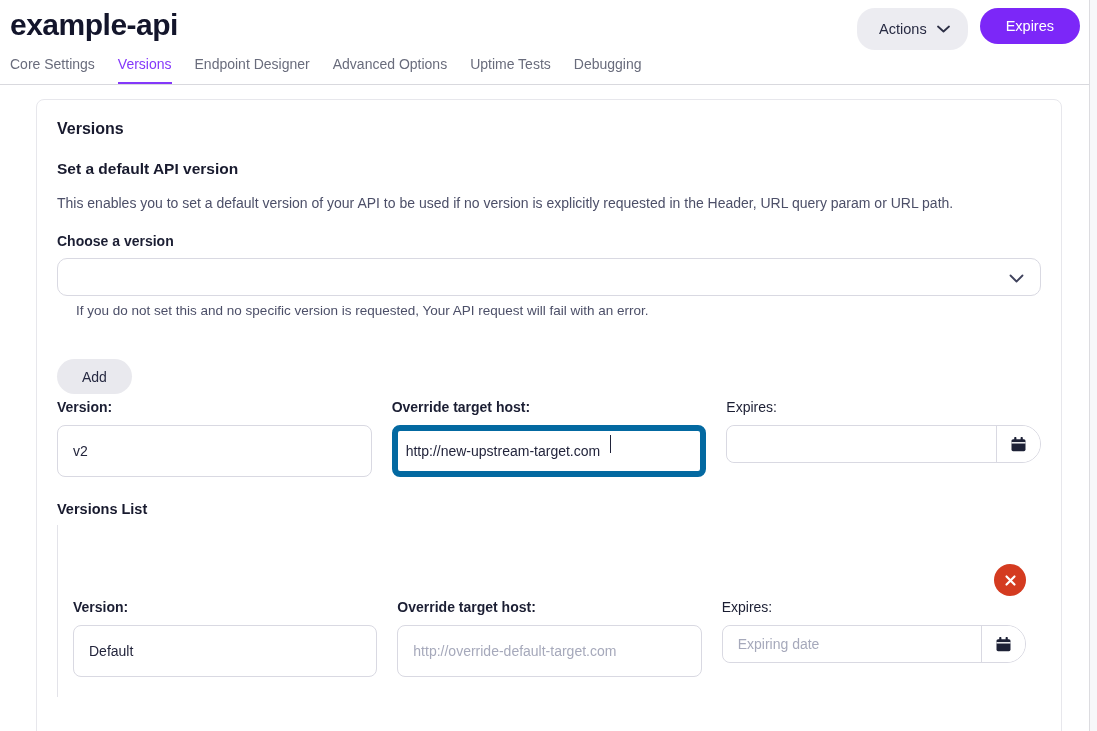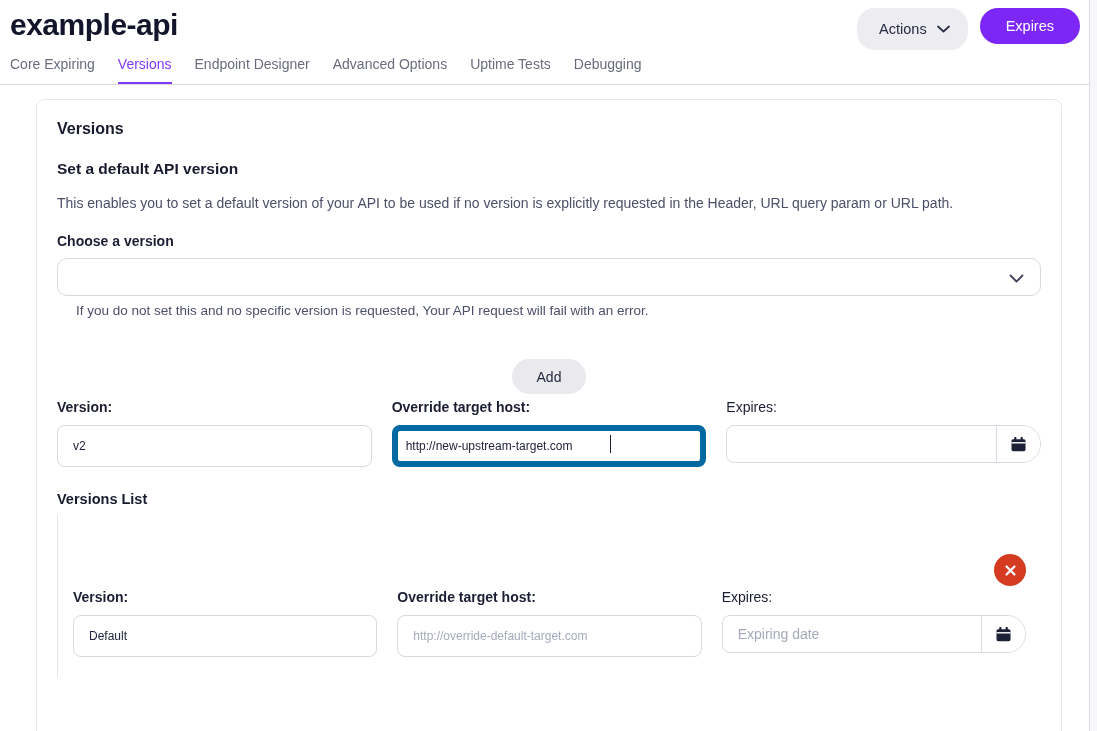--- a/index.html
+++ b/index.html
@@ -37,30 +37,30 @@
   .section-heading { margin-top:22px; font-size:15.5px; font-weight:700; color:#181a2e; }
   .section-desc { margin-top:15px; font-size:14px; line-height:20px; color:#4c4f68; }
   .field-label-bold { margin-top:20px; font-size:14px; font-weight:700; color:#1b1e33; }
 
   .select-box { position:relative; margin-top:9px; height:38px; width:100%;
     border:1px solid #d9d9e2; border-radius:10px; background:#fff; cursor:pointer;
     display:flex; align-items:center; padding:0 40px 0 15px; font-size:14px; color:#23253c; }
   .select-chevron { position:absolute; right:16px; top:11px; }
   .helper-text { margin:7px 0 0 19px; font-size:13.5px; color:#4c4f68; }
 
-  .add-row { display:flex; justify-content:center; margin-top:41px; }
+  .add-row { display:flex; justify-content:flex-start; margin-top:41px; }
   .btn-add { height:35px; padding:0 25px; border-radius:18px; background:#e9e9ee;
     color:#272a42; font-size:14px; }
 
   .fields-grid { display:grid; grid-template-columns:1fr 1fr 1fr; column-gap:20px; margin-top:5px; }
   .field { display:flex; flex-direction:column; }
   .field-label { font-size:14px; font-weight:700; color:#1b1e33; margin-bottom:10px; }
   .field-label.normal { font-weight:400; }
-  .text-input { height:42px; border:1px solid #d9d9e2; border-radius:8px;
-    padding:0 15px; font-size:12px; font-family:inherit; color:#23253c; background:#fff; outline:none; }
+  .text-input { height:52px; border:1px solid #d9d9e2; border-radius:8px;
+    padding:0 15px; font-size:14px; font-family:inherit; color:#23253c; background:#fff; outline:none; }
   .text-input::placeholder { color:#a6a9bb; }
   .input-focus-wrap { position:relative; }
   .input-focus-wrap .text-input { width:100%; border:6px solid #0369a1; padding:0 8px; }
   .caret { position:absolute; left:218px; top:10px; width:1.5px; height:18px; background:#20233a; }
 
   .expires-group { display:flex; height:38px; border:1px solid #d9d9e2;
     border-radius:8px 19px 19px 8px; background:#fff; overflow:hidden; }
   .expires-group .date-input { flex:1; border:none; border-right:1px solid #d9d9e2;
     border-radius:8px 0 0 8px; padding:0 15px; font-size:14px; font-family:inherit;
     color:#23253c; outline:none; min-width:0; }
@@ -90,21 +90,21 @@
             <path d="M1 1.5 L6.5 6.5 L12 1.5" fill="none" stroke="#2c2f45" stroke-width="1.8" stroke-linecap="round" stroke-linejoin="round"></path>
           </svg>
       </span>
     </button>
     <button class="btn btn-update">
       <span>Expires</span>
     </button>
   </div>
 
   <div class="tabs">
-    <div class="tab">Core Expiring</div>
+    <div class="tab">Core Settings</div>
     <div class="tab active">Versions</div>
     <div class="tab">Endpoint Designer</div>
     <div class="tab">Advanced Options</div>
     <div class="tab">Uptime Tests</div>
     <div class="tab">Debugging</div>
   </div>
 </div>
 
 <div class="card">
   <div class="card-heading">Versions</div>

